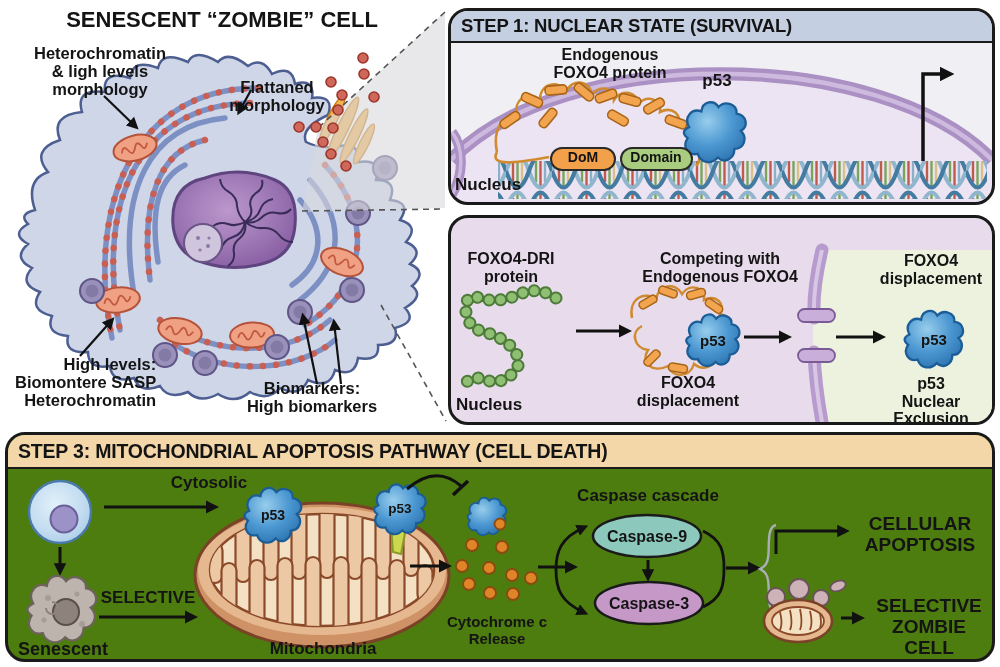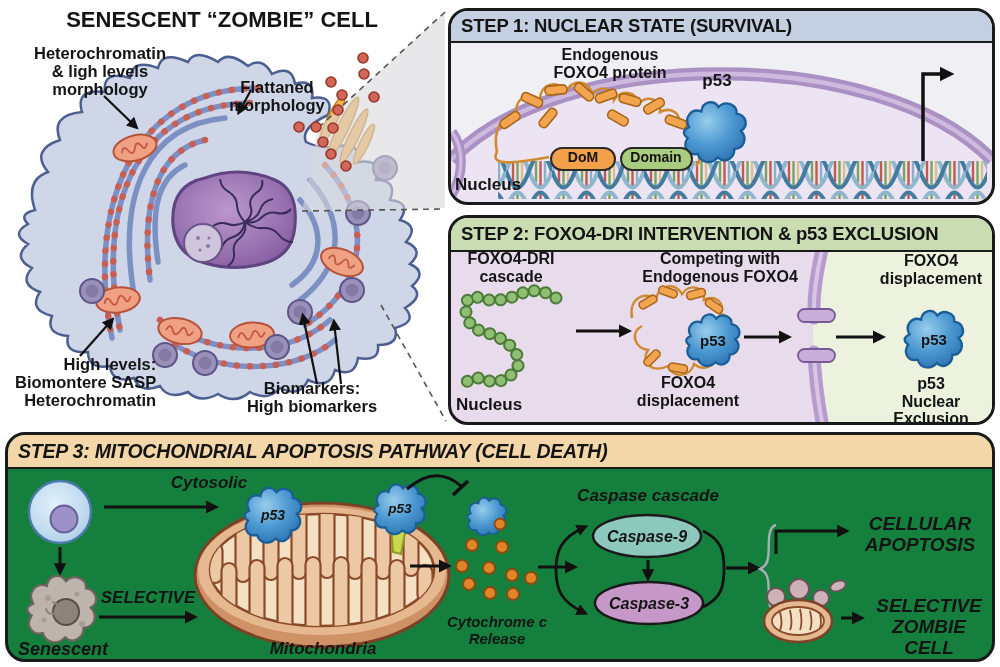--- a/index.html
+++ b/index.html
@@ -9,21 +9,21 @@
        line-height:1.1;transform:translateX(-50%);}
   .lbl.la{transform:none;text-align:right;}
   .panel{position:absolute;border:3px solid #1a1a1a;border-radius:20px;box-sizing:border-box;overflow:hidden;}
   .phead{position:absolute;top:0;left:0;right:0;border-bottom:2.5px solid #1a1a1a;
          display:flex;align-items:center;padding-left:10px;font-weight:bold;font-size:18.5px;letter-spacing:-0.2px;}
   .psvg{position:absolute;left:0;top:0;}
   #p1{left:448px;top:8px;width:547px;height:197px;background:#ece4f2;}
   #p1 .phead{height:30px;background:#c4cfe2;}
   #p2{left:448px;top:215px;width:547px;height:210px;background:#e8dcec;}
   #p2 .phead{height:32px;background:#c9dcb2;}
-  #p3{left:5px;top:432px;width:990px;height:230px;background:#15803d;font-style:italic;}
+  #p3{left:5px;top:432px;width:990px;height:230px;background:#4d7c0f;}
   #p3 .phead{height:32px;background:#f4d7a9;font-size:19.5px;}
   .outcome{background:rgba(255,255,255,0.55);padding:2px 4px;border-radius:3px;}
 </style>
 </head>
 <body>
 
 <div id="stage">
 
 <svg width="0" height="0" style="position:absolute" aria-hidden="true">
 <defs>
@@ -252,25 +252,22 @@
       </g>
     </g>
     <use href="#p53" transform="translate(713,341) scale(0.62)" fill="url(#gP53)" stroke="#1b5e97" stroke-width="3.6"></use>
     <use href="#p53" transform="translate(934,340) scale(0.68)" fill="url(#gP53)" stroke="#1b5e97" stroke-width="3.4"></use>
     <g stroke="#111" stroke-width="3.2" fill="none">
       <line x1="576" y1="331" x2="628" y2="331" marker-end="url(#ah)"></line>
       <line x1="744" y1="337" x2="788" y2="337" marker-end="url(#ah)"></line>
       <line x1="836" y1="337" x2="882" y2="337" marker-end="url(#ah)"></line>
     </g>
   </svg>
-  <div class="phead">
-        <span>STEP 2: FOXO4-DRI INTERVENTION &amp; p53 EXCLUSION</span>
-      </div>
   <div class="lbl" style="left:60px;top:32px;font-size:16px;">FOXO4-DRI
-cascade</div>
+protein</div>
   <div class="lbl" style="left:269px;top:32px;font-size:16px;">Competing with
 Endogenous FOXO4</div>
   <div class="lbl" style="left:262px;top:115px;font-size:15px;">p53</div>
   <div class="lbl" style="left:237px;top:156px;font-size:16px;">FOXO4
 displacement</div>
   <div class="lbl" style="left:480px;top:34px;font-size:16px;">FOXO4
 displacement</div>
   <div class="lbl" style="left:483px;top:114px;font-size:15px;">p53</div>
   <div class="lbl" style="left:480px;top:157px;font-size:16px;">p53 Nuclear
 Exclusion</div>

